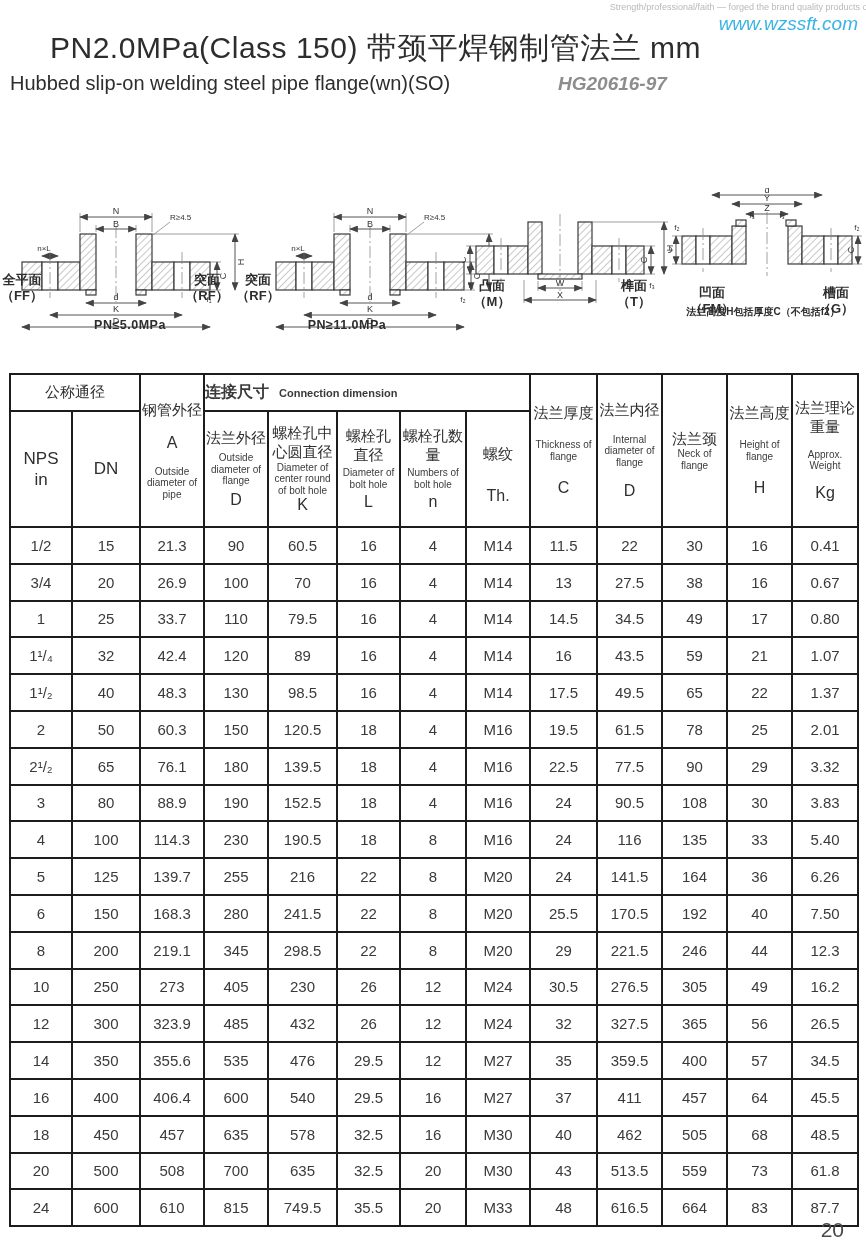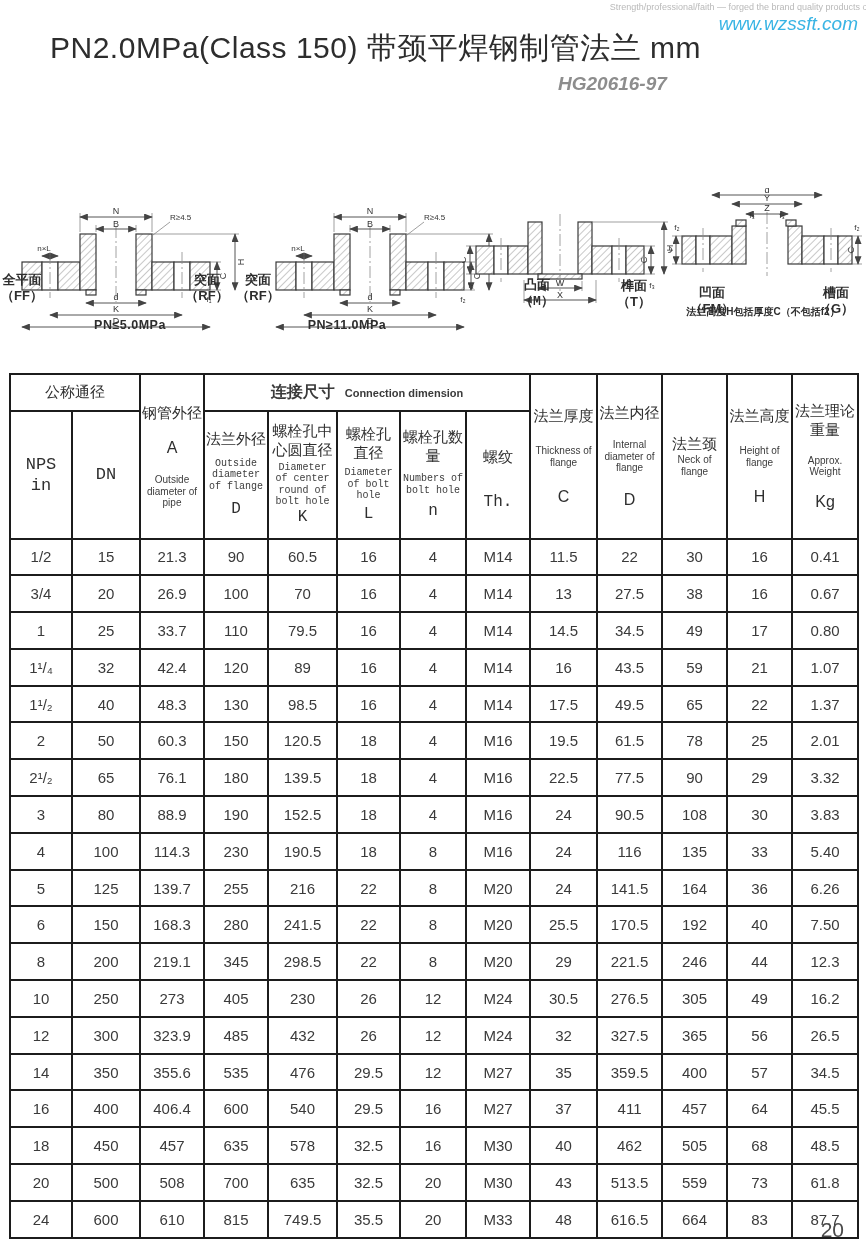--- a/index.html
+++ b/index.html
@@ -24,42 +24,43 @@
   .ext  { stroke:#777; stroke-width:0.7; fill:none; }
   .dim  { stroke:#555; stroke-width:1; fill:none; marker-start:url(#ar); marker-end:url(#ar); }
   .facelabel { position:absolute; font-size:13px; font-weight:bold; color:#2d2d2d; text-align:center; line-height:1.2; white-space:nowrap; }
   .dcaption  { position:absolute; font-size:12.5px; font-weight:bold; color:#2d2d2d; text-align:center; letter-spacing:0.5px; }
   .dcaption4 { position:absolute; font-size:10px; font-weight:bold; color:#2d2d2d; text-align:center; line-height:1.35; }
 
   
   table.spec { position:absolute; left:9px; top:373px; width:848px; border-collapse:collapse; table-layout:fixed; }
   table.spec th, table.spec td { border:2px solid #1c1c1c; text-align:center; vertical-align:middle; color:#3a3a3a; background:#fff; }
   table.spec thead tr.hr1 th { height:37px; }
-  table.spec thead tr.hr2 th { height:103px;font-family:Liberation Mono, monospace; }
+  table.spec thead tr.hr2 th { height:103px; }
   table.spec tbody td { height:36.8px; font-size:15px; }
   .colcell { height:100%; display:flex; flex-direction:column; align-items:center; justify-content:space-evenly; padding:12px 1px; }
   .colcell.center { justify-content:center; gap:0; }
   .cn  { font-size:15px; font-weight:normal; color:#2f2f2f; word-break:break-all; line-height:1.25; }
   .en  { font-size:10px; font-weight:normal; color:#3c3c3c; line-height:1.15; }
   .letter { font-size:16px; font-weight:normal; color:#2f2f2f; }
   .big { font-size:17px; font-weight:normal; color:#2f2f2f; line-height:1.25; }
-  .conn-wrap { display:flex; align-items:center; justify-content:center; gap:10px; }
+  .conn-wrap { display:flex; align-items:center; gap:10px; }
   .conn-cn { font-size:16px; }
   .conn-en { font-size:11px; }
 
   .pagenum { position:absolute; top:1218px; right:22px; font-size:21px; color:#4a4a4a; }
 </style>
 </head>
 <body>
 
 <div class="page">
 
   <div class="tagline">Strength/professional/faith — forged the brand quality products of</div>
   <div class="website">www.wzssft.com</div>
   <div class="title">PN2.0MPa(Class 150) 带颈平焊钢制管法兰  mm</div>
+  <div class="subtitle">Hubbed slip-on welding steel pipe flange(wn)(SO)</div>
   <div class="standard">HG20616-97</div>
 
   <svg class="diag" style="left:2px; top:190px;" width="250" height="150" viewBox="0 0 250 150">
     <defs>
       <pattern id="hatch" width="5" height="5" patternTransform="rotate(45)" patternUnits="userSpaceOnUse">
         <rect width="5" height="5" fill="#ffffff"></rect>
         <line x1="0" y1="0" x2="0" y2="5" stroke="#9a9a9a" stroke-width="1.1"></line>
       </pattern>
       <marker id="ar" viewBox="0 0 10 8" markerWidth="9" markerHeight="7" refX="9" refY="4" orient="auto-start-reverse">
         <path d="M0,0 L10,4 L0,8 z" fill="#444"></path>
@@ -202,21 +203,21 @@
       <line class="ext" x1="182" y1="50" x2="193" y2="50"></line>
       <line class="ext" x1="182" y1="78" x2="193" y2="78"></line>
       <line class="dim" x1="189" y1="50" x2="189" y2="78"></line>
       <text class="dtxt" transform="translate(185,64) rotate(-90)">C</text>
       <line class="ext" x1="130" y1="26" x2="206" y2="26"></line>
       <line class="dim" x1="202" y1="26" x2="202" y2="78"></line>
       <text class="dtxt" transform="translate(211,52) rotate(-90)">H</text>
       <text class="dtxt sm" x="190" y="92">f₃</text>
     </g>
   </svg>
-  <div class="facelabel" style="left:515px; top:278px; width:44px;font-family:Liberation Mono, monospace;">
+  <div class="facelabel" style="left:470px; top:278px; width:44px;">
     <div>凸面</div>
       <div>（M）</div>
   </div>
   <div class="facelabel" style="left:612px; top:278px; width:44px;">
     <div>榫面</div>
       <div>（T）</div>
   </div>
 
   <svg class="diag" style="left:668px; top:188px;" width="198" height="112" viewBox="0 0 198 112">
     <g>

